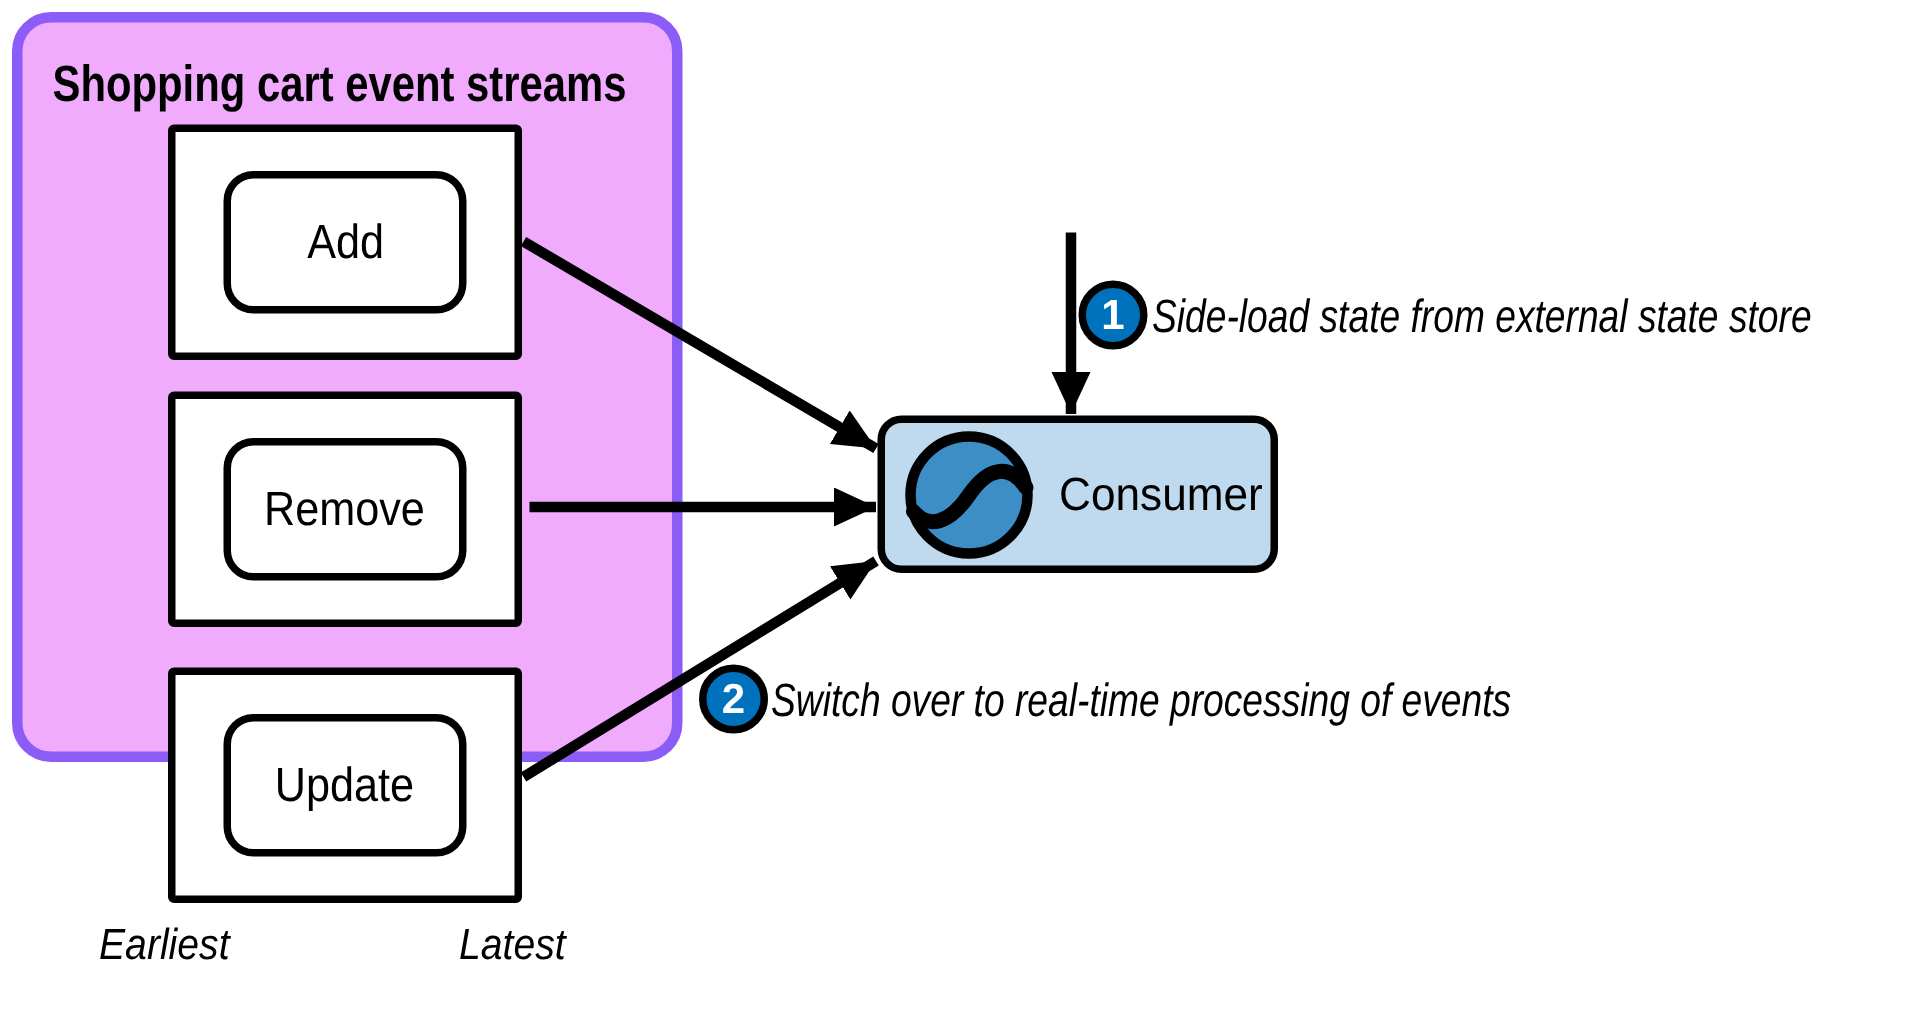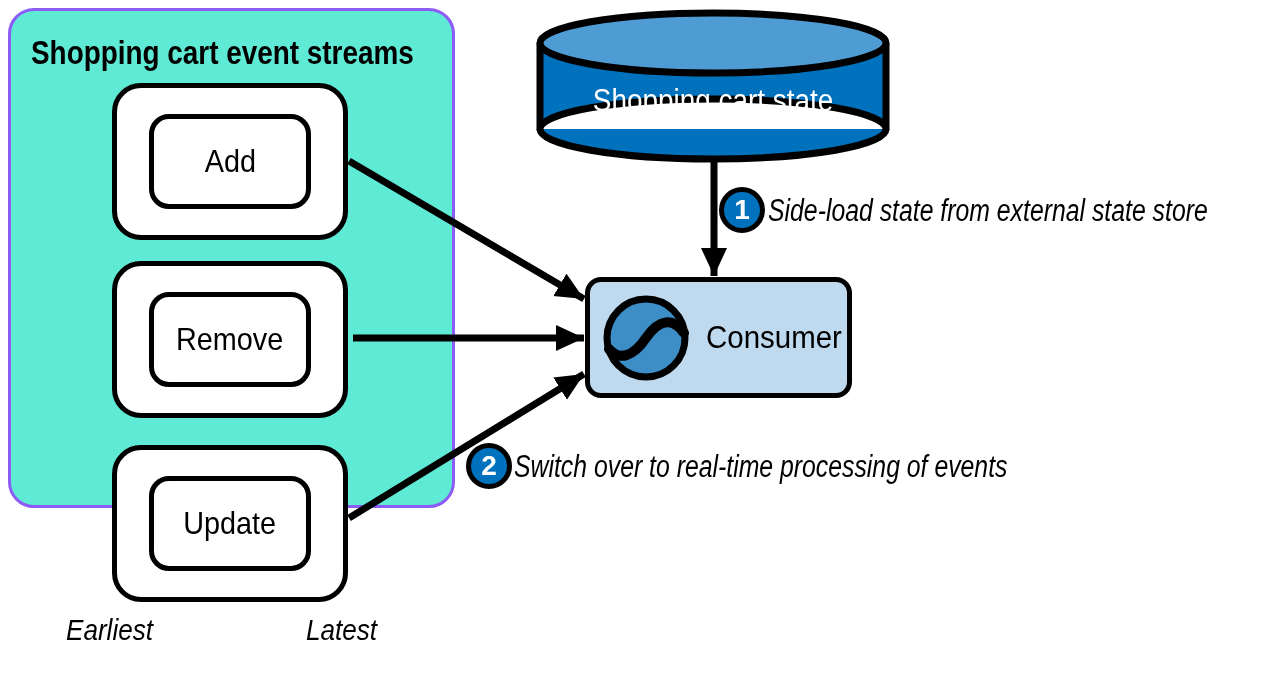--- a/index.html
+++ b/index.html
@@ -3,29 +3,29 @@
 <meta charset="utf-8">
 <style>
   html,body{margin:0;padding:0;background:#ffffff;}
   .canvas{
     position:relative;width:1287px;height:685px;background:#ffffff;overflow:hidden;
     font-family:"Liberation Sans", sans-serif;color:#000;
   }
   
   .stream-panel{
     position:absolute;left:8px;top:8px;width:447px;height:500px;
-    border:3px solid #8b5cf6;border-radius:26px;box-sizing:border-box;background:#5eead4;z-index:1;
+    border:7px solid #8b5cf6;border-radius:26px;box-sizing:border-box;background:#f0abfc;z-index:1;
   }
   .panel-title{
     position:absolute;left:20px;top:22px;font-size:34px;font-weight:bold;
     white-space:nowrap;transform:scaleX(.82);transform-origin:left center;letter-spacing:0;
   }
   .stream-box{
     position:absolute;left:112px;width:236px;height:157px;box-sizing:border-box;
-    border:5px solid #000;border-radius:29px;background:#fff;z-index:1;
+    border:5px solid #000;border-radius:4px;background:#fff;z-index:1;
     display:flex;align-items:center;justify-content:center;
   }
   .stream-box-inner{
     width:162px;height:95px;box-sizing:border-box;border:5px solid #000;border-radius:20px;
     background:#fff;display:flex;align-items:center;justify-content:center;
   }
   .stream-label{font-size:32px;transform:scaleX(.9);white-space:nowrap;}
   .axis-label{
     position:absolute;font-size:29px;font-style:italic;white-space:nowrap;
     transform:scaleX(.9);transform-origin:left center;
@@ -33,21 +33,21 @@
   
   .arrows{position:absolute;left:0;top:0;z-index:2;}
   
   .cylinder{position:absolute;left:528px;top:5px;width:370px;height:160px;z-index:3;}
   .cylinder-label{
     position:absolute;left:0;top:78px;width:370px;text-align:center;color:#fff;
     font-size:31px;transform:scaleX(.9);transform-origin:center;white-space:nowrap;
   }
   
   .consumer{
-    position:absolute;left:585px;top:277px;width:267px;height:121px;box-sizing:border-box;
+    position:absolute;left:585px;top:277px;width:267px;height:105px;box-sizing:border-box;
     background:#BFD9EE;border:5px solid #000;border-radius:16px;z-index:3;
     display:flex;align-items:center;text-align:right;
   }
   .consumer-icon{margin-left:12px;flex:0 0 auto;}
   .consumer-label{font-size:31px;margin-left:16px;white-space:nowrap;transform:scaleX(.95);transform-origin:left center;}
   
   .badge{
     position:absolute;width:46px;height:46px;box-sizing:border-box;border:5px solid #000;
     border-radius:50%;background:#0071BC;color:#fff;z-index:4;
     display:flex;align-items:center;justify-content:center;
@@ -98,28 +98,20 @@
       <marker id="ah" markerUnits="userSpaceOnUse" markerWidth="30" markerHeight="28" refX="28" refY="13" orient="auto">
         <path d="M0,0 L28,13 L0,26 Z" fill="#000"></path>
       </marker>
     </defs>
     <line x1="349" y1="161" x2="584" y2="299" stroke="#000" stroke-width="7" marker-end="url(#ah)"></line>
     <line x1="353" y1="338" x2="584" y2="338" stroke="#000" stroke-width="7" marker-end="url(#ah)"></line>
     <line x1="349" y1="518" x2="584" y2="374" stroke="#000" stroke-width="7" marker-end="url(#ah)"></line>
     <line x1="714" y1="155" x2="714" y2="276" stroke="#000" stroke-width="7" marker-end="url(#ah)"></line>
   </svg>
 
-  <div class="cylinder">
-    <svg width="370" height="160" viewBox="0 0 370 160">
-      <path d="M12,38 L12,124 A173,30 0 0 1 358,124 L358,38" fill="#0071BC" stroke="#000" stroke-width="7" stroke-linejoin="round"></path>
-      <path d="M12,124 A173,30 0 0 0 358,124" fill="#0071BC" stroke="#000" stroke-width="7"></path>
-      <ellipse cx="185" cy="38" rx="173" ry="30" fill="#4E9CD3" stroke="#000" stroke-width="7"></ellipse>
-    </svg>
-    <div class="cylinder-label">Shopping cart state</div>
-  </div>
 
   <div class="consumer">
     <svg class="consumer-icon" width="88" height="88" viewBox="0 0 88 88">
       <circle cx="44" cy="44" r="39" fill="#3D8DC6" stroke="#000" stroke-width="7"></circle>
       <path d="M7,55 C17,67 31,63 44,44 C57,25 71,23 82,39" fill="none" stroke="#000" stroke-width="10" stroke-linecap="round"></path>
     </svg>
     <div class="consumer-label">Consumer</div>
   </div>
 
   <div class="badge badge-1">

